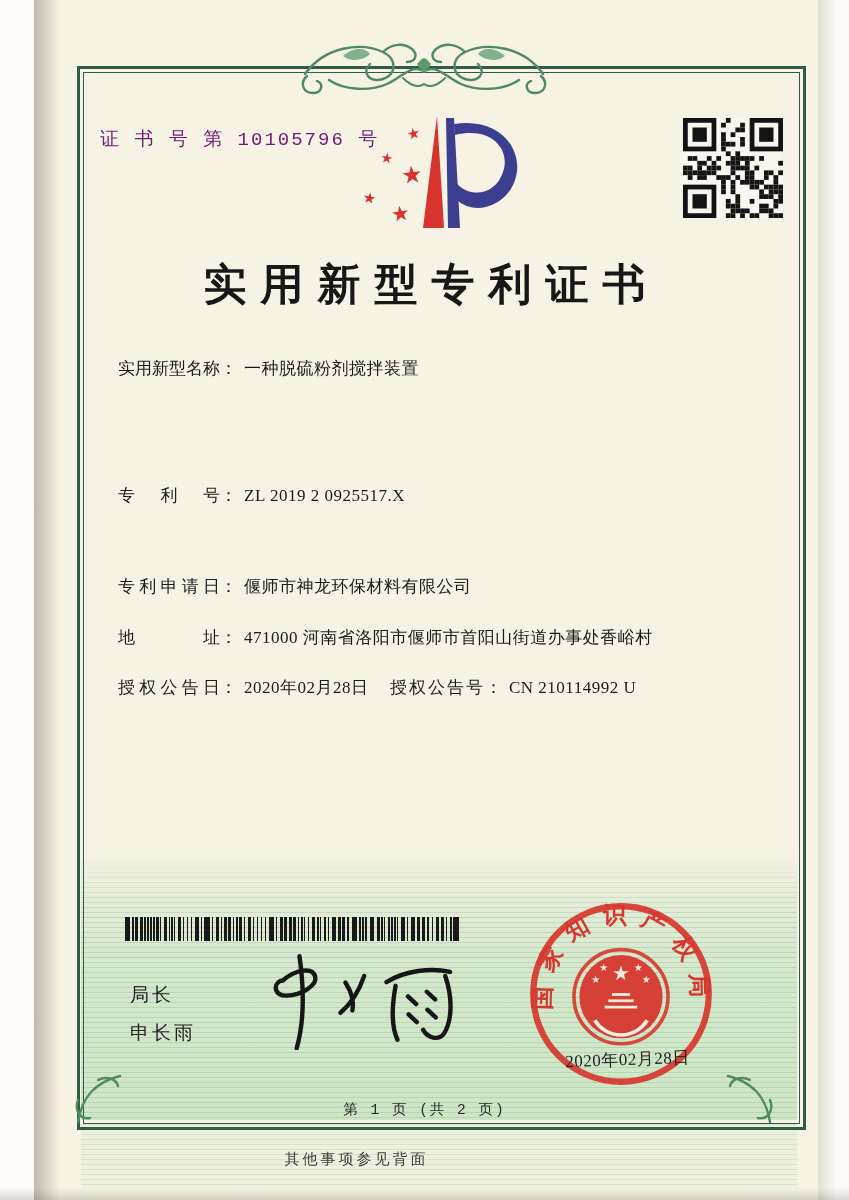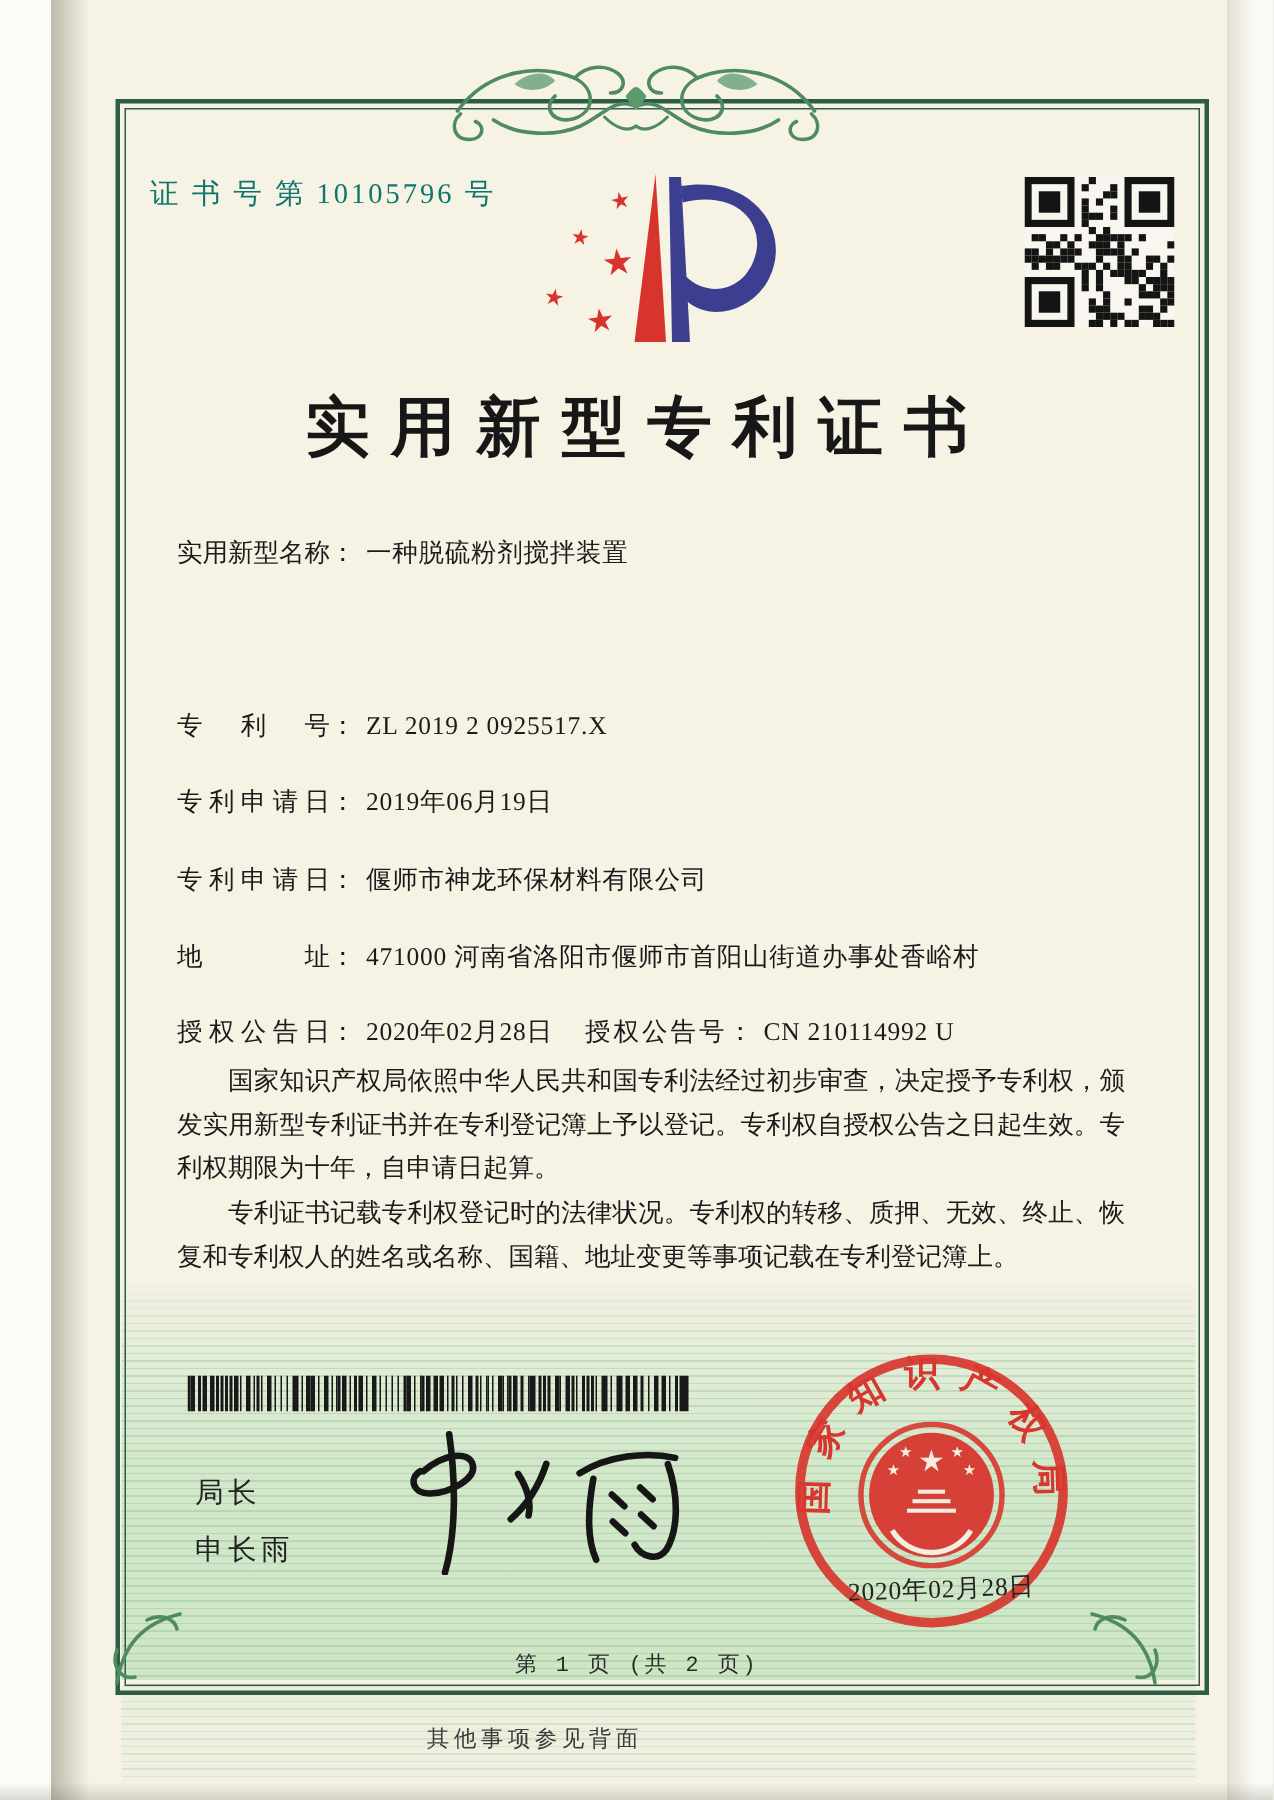--- a/index.html
+++ b/index.html
@@ -12,21 +12,21 @@
         background:linear-gradient(90deg,rgba(60,55,45,.30),rgba(60,55,45,0));}
   .edge-shadow-right{left:818px;top:0;width:31px;height:1200px;
         background:linear-gradient(270deg,#fbfaf6 40%,rgba(60,55,45,.10));}
   .edge-shadow-bottom{left:0;top:1188px;width:849px;height:12px;
         background:linear-gradient(0deg,rgba(60,55,45,.18),rgba(60,55,45,0));}
 
   
   .frame{left:77px;top:66px;width:723px;height:1058px;border:3px solid #2f5c46;}
   .frame-inner{position:absolute;inset:3px;border:1px solid #2f5c46;}
 
-  .cert-number{left:100px;top:116px;font-size:19px;letter-spacing:2px;color:#0f766e;}
+  .cert-number{left:100px;top:126px;font-size:19px;letter-spacing:2px;color:#701a75;font-family:Liberation Mono, monospace;}
   .title{left:0;top:256px;width:849px;text-align:center;font-size:43px;font-weight:bold;
          letter-spacing:14px;text-indent:14px;color:#171717;}
 
   .row{left:118px;height:26px;font-size:17px;white-space:nowrap;color:#1b1b1b;}
   .lab{display:inline-block;width:102px;text-align:justify;text-align-last:justify;vertical-align:top;}
   .colon{display:inline-block;margin-right:7px;}
   .val{letter-spacing:.5px;}
   .pair2{position:absolute;left:272px;top:0;white-space:nowrap;}
   .pair2 .lab2{letter-spacing:2px;}
 
@@ -258,43 +258,36 @@
         <rect x="76" y="80" width="4" height="4"></rect>
         <rect x="80" y="80" width="4" height="4"></rect>
       </g>
   </svg>
 
   <div class="abs title">实用新型专利证书</div>
 
   <div class="abs row" style="top:357px;">
     <span class="lab">实用新型名称</span><span class="colon">：</span><span class="val">一种脱硫粉剂搅拌装置</span>
   </div>
-  <div class="abs row" style="top:472px;">
+  <div class="abs row" style="top:484px;">
     <span class="lab">专利号</span><span class="colon">：</span><span class="val">ZL 2019 2 0925517.X</span>
-  </div>
-  <div class="abs row" style="top:523px;">
-    <span class="lab">专利申请日</span><span class="colon">：</span><span class="val">2019年06月19日</span>
   </div>
   <div class="abs row" style="top:575px;">
     <span class="lab">专利申请日</span><span class="colon">：</span><span class="val">偃师市神龙环保材料有限公司</span>
   </div>
   <div class="abs row" style="top:626px;">
     <span class="lab">地址</span><span class="colon">：</span><span class="val">471000 河南省洛阳市偃师市首阳山街道办事处香峪村</span>
   </div>
   <div class="abs row" style="top:676px;">
     <span class="lab">授权公告日</span><span class="colon">：</span><span class="val">2020年02月28日</span>
     <span class="pair2">
       <span class="lab2">授权公告号</span><span class="colon">：</span><span class="val">CN 210114992 U</span>
     </span>
   </div>
 
-  <div class="abs paras">
-    <p>国家知识产权局依照中华人民共和国专利法经过初步审查，决定授予专利权，颁发实用新型专利证书并在专利登记簿上予以登记。专利权自授权公告之日起生效。专利权期限为十年，自申请日起算。</p>
-    <p>专利证书记载专利权登记时的法律状况。专利权的转移、质押、无效、终止、恢复和专利权人的姓名或名称、国籍、地址变更等事项记载在专利登记簿上。</p>
-  </div>
 
   <svg class="abs" style="left:125px;top:917px;" width="338" height="24" viewBox="0 0 338 24">
     <g id="bar-g" fill="#191919">
         <rect x="0" y="0" width="2" height="24"></rect>
         <rect x="3" y="0" width="0" height="24"></rect>
         <rect x="2" y="0" width="3" height="24"></rect>
         <rect x="7" y="0" width="2" height="24"></rect>
         <rect x="10" y="0" width="3" height="24"></rect>
         <rect x="15" y="0" width="3" height="24"></rect>
         <rect x="20" y="0" width="-1" height="24"></rect>

